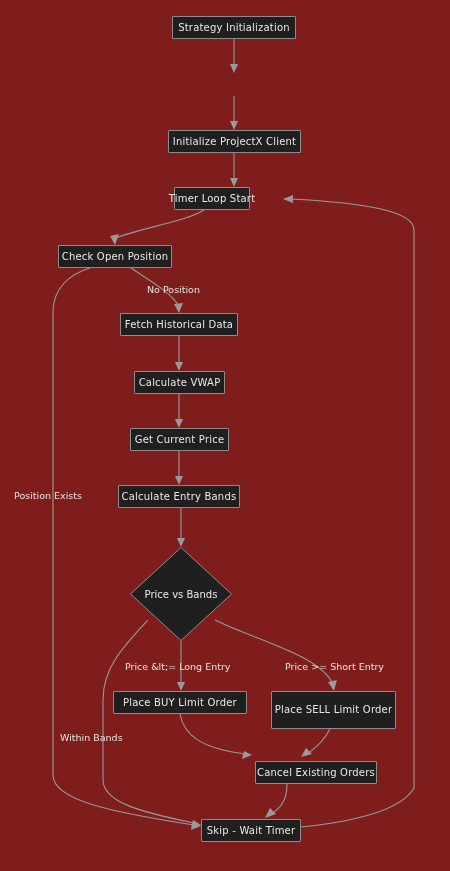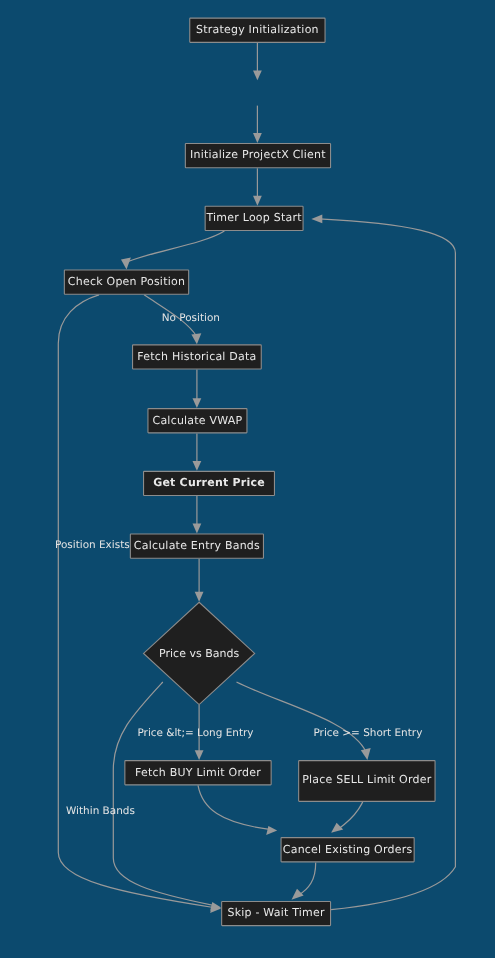--- a/index.html
+++ b/index.html
@@ -10,21 +10,21 @@
   body {
     width: 450px;
     height: 871px;
     overflow: hidden;
     font-family: "DejaVu Sans", "Liberation Sans", sans-serif;
   }
   #flow-root {
     position: relative;
     width: 450px;
     height: 871px;
-    background: #0c4a6e;
+    background: #7f1d1d;
   }
   svg.edges {
     position: absolute;
     left: 0;
     top: 0;
     width: 450px;
     height: 871px;
     pointer-events: none;
   }
   svg.edges path {
@@ -183,70 +183,70 @@
 
   <div class="node" style="left:172px; top:16px; width:124px; height:23px;">
     <span>Strategy Initialization</span>
   </div>
 
 
   <div class="node" style="left:168px; top:130px; width:133px; height:23px;">
     <span>Initialize ProjectX Client</span>
   </div>
 
-  <div class="node" style="left:186px; top:187px; width:90px; height:23px;justify-content:center;">
+  <div class="node" style="left:174px; top:187px; width:76px; height:23px;justify-content:center;">
     <span>Timer Loop Start</span>
   </div>
 
   <div class="node" style="left:58px; top:245px; width:114px; height:23px;">
     <span>Check Open Position</span>
   </div>
 
   <div class="node" style="left:120px; top:313px; width:118px; height:23px;">
     <span>Fetch Historical Data</span>
   </div>
 
   <div class="node" style="left:134px; top:371px; width:91px; height:23px;text-align:center;">
     <span>Calculate VWAP</span>
   </div>
 
-  <div class="node" style="left:130px; top:428px; width:120px; height:23px;font-weight:bold;">
+  <div class="node" style="left:130px; top:428px; width:99px; height:23px;">
     <span>Get Current Price</span>
   </div>
 
   <div class="node" style="left:118px; top:485px; width:122px; height:23px;justify-content:center;">
     <span>Calculate Entry Bands</span>
   </div>
 
   <div class="diamond-wrap" style="left:130px; top:547px; width:102px; height:94px;">
     <svg width="102" height="94" viewBox="0 0 102 94">
       <polygon points="51,0.5 101.5,47 51,93.5 0.5,47"></polygon>
     </svg>
     <div class="diamond-label">Price vs Bands</div>
   </div>
 
   <div class="node" style="left:113px; top:691px; width:134px; height:23px;">
-    <span>Fetch BUY Limit Order</span>
+    <span>Place BUY Limit Order</span>
   </div>
 
   <div class="node" style="left:271px; top:691px; width:125px; height:38px;">
     <span>Place SELL Limit Order</span>
   </div>
 
   <div class="node" style="left:231px; top:761px; width:122px; height:23px;margin-left:24px;">
     <span>Cancel Existing Orders</span>
   </div>
 
   <div class="node" style="left:201px; top:819px; width:100px; height:23px;">
     <span>Skip - Wait Timer</span>
   </div>
 
   <div class="edge-label" style="left:147px; top:285px;">No Position</div>
 
-  <div class="edge-label" style="left:14px; top:491px;margin-left:36px;">Position Exists</div>
+  <div class="edge-label" style="left:14px; top:491px;">Position Exists</div>
 
   <div class="edge-label" style="left:125px; top:662px;">Price &amp;lt;= Long Entry</div>
 
   <div class="edge-label" style="left:285px; top:662px;">Price &gt;= Short Entry</div>
 
   <div class="edge-label" style="left:60px; top:733px;">Within Bands</div>
 
 </div>
 
 </body></html>

